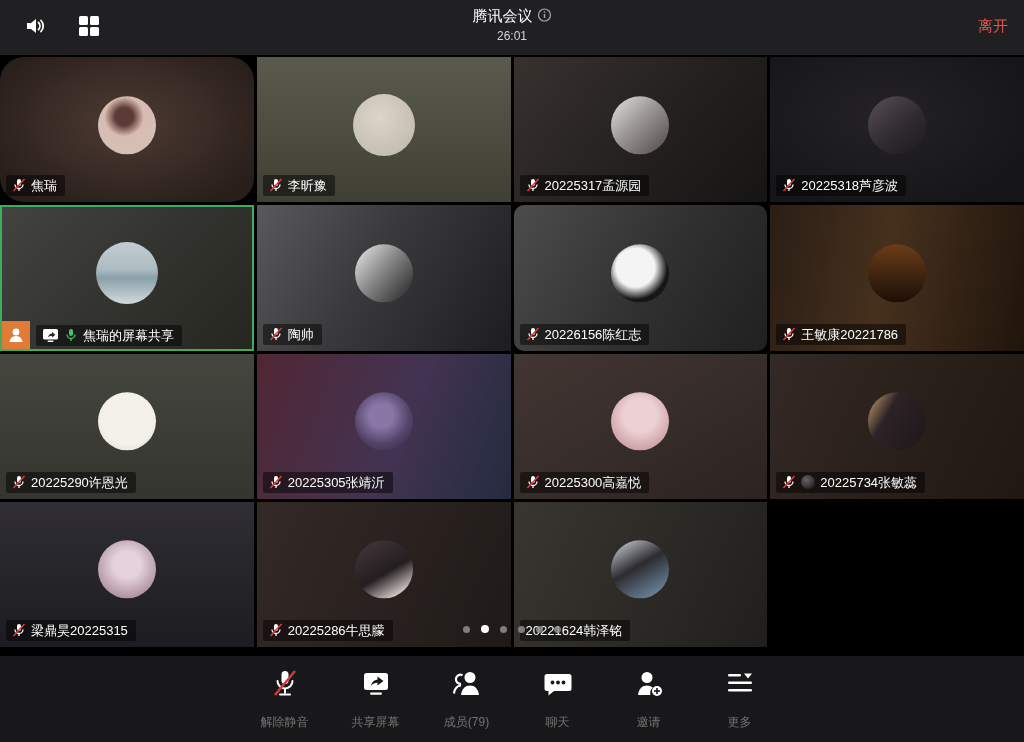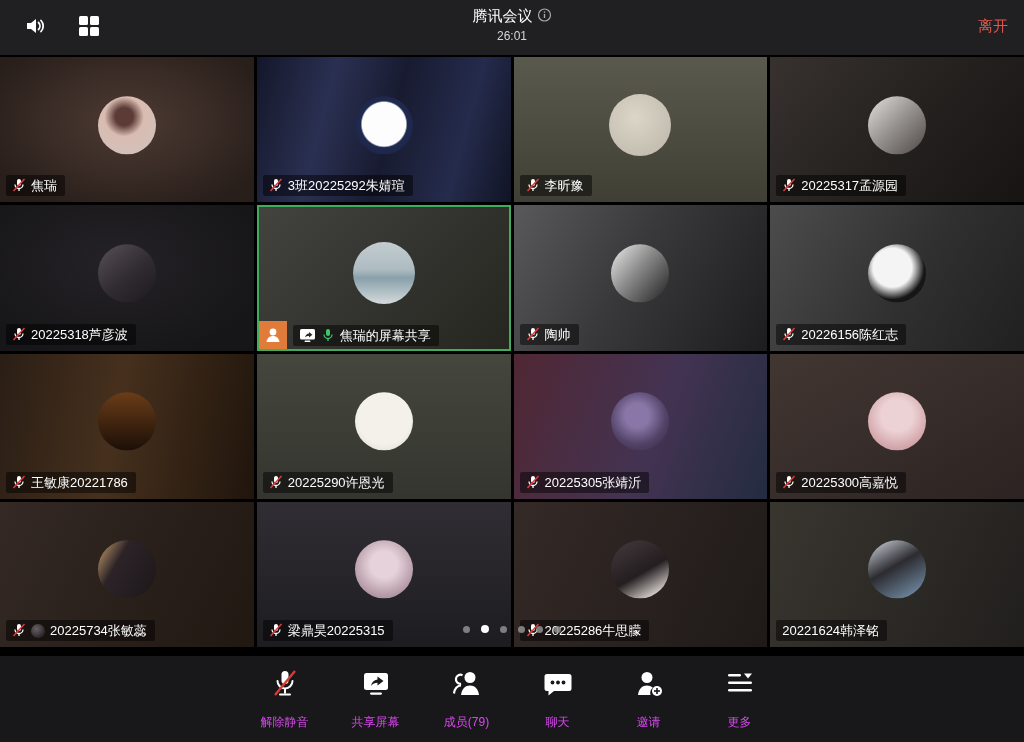--- a/index.html
+++ b/index.html
@@ -39,32 +39,32 @@
   
   .dots{position:absolute;left:50%;bottom:14px;transform:translateX(-50%);
         display:flex;gap:11px;align-items:center;z-index:5;}
   .dot{width:7px;height:7px;border-radius:50%;background:#909092;opacity:.85;cursor:pointer;}
   .dot.active{width:8px;height:8px;background:#fff;opacity:1;}
 
   
   .toolbar{position:absolute;left:0;bottom:0;width:100%;height:86px;background:#18181a;
            display:flex;justify-content:center;align-items:center;gap:33px;}
   .tb-item{display:flex;flex-direction:column;align-items:center;gap:14px;min-width:58px;
-           color:#d946ef;font-size:12px;cursor:pointer;}
+           color:#737373;font-size:12px;cursor:pointer;}
   .tb-ic{height:32px;display:flex;align-items:flex-end;justify-content:center;}
 
   
-  .bg0 {background:radial-gradient(ellipse at 50% 45%, #4e3b34, #281e1a 85%);}
+  .bg0 {background:radial-gradient(ellipse at 50% 45%, #4e3b34, #281e1a 85%);border-radius:24px;}
   .bg1 {background:linear-gradient(105deg,#14172a 0%,#2a3052 28%,#181b30 52%,#242b4c 78%,#111424 100%);}
   .bg2 {background:linear-gradient(180deg,#5a594d 0%,#4a4a3e 60%,#403f35 100%);}
   .bg3 {background:linear-gradient(130deg,#38322f 0%,#23201e 55%,#171514 100%);}
   .bg4 {background:radial-gradient(ellipse at 45% 40%, #242226, #161517 80%);padding-left:27px;}
   .bg5 {background:linear-gradient(135deg,#434440 0%,#33342f 50%,#25261f 100%);}
   .bg6 {background:linear-gradient(120deg,#59595b 0%,#39393b 45%,#1d1d1f 100%);}
-  .bg7 {background:linear-gradient(120deg,#4c4c4c 0%,#303030 55%,#202020 100%);}
+  .bg7 {background:linear-gradient(120deg,#4c4c4c 0%,#303030 55%,#202020 100%);border-radius:10px;}
   .bg8 {background:linear-gradient(100deg,#2a1e15 0%,#46301d 45%,#20150c 100%);padding-left:40px;}
   .bg9 {background:linear-gradient(180deg,#45473f 0%,#33352e 100%);padding-left:19px;}
   .bg10{background:linear-gradient(110deg,#502733 0%,#433352 55%,#232c40 100%);}
   .bg11{background:linear-gradient(150deg,#423632 0%,#2c2422 100%);}
   .bg12{background:linear-gradient(115deg,#342924 0%,#211812 100%);}
   .bg13{background:linear-gradient(180deg,#302e34 0%,#1d1c20 100%);}
   .bg14{background:linear-gradient(115deg,#342a27 0%,#1f1a18 100%);}
   .bg15{background:linear-gradient(115deg,#393630 0%,#211f1d 100%);}
 
   
@@ -134,34 +134,20 @@
               <rect x="5" y="1" width="4" height="7" rx="2" fill="#fff"></rect>
               <path d="M3 6.5a4 4 0 0 0 8 0" stroke="#fff" stroke-width="1.3" fill="none"></path>
               <line x1="7" y1="10.5" x2="7" y2="13" stroke="#fff" stroke-width="1.3"></line>
               <line x1="1.5" y1="13" x2="12.5" y2="1" stroke="#e23b3b" stroke-width="1.5"></line>
             </svg>
           </span>
         <span>焦瑞</span>
       </div>
     </div>
 
-    <div class="tile bg1">
-      <div class="avatar av1"></div>
-      <div class="name-tag">
-        <span class="mini-ic">
-            <svg width="14" height="15" viewBox="0 0 14 15">
-              <rect x="5" y="1" width="4" height="7" rx="2" fill="#fff"></rect>
-              <path d="M3 6.5a4 4 0 0 0 8 0" stroke="#fff" stroke-width="1.3" fill="none"></path>
-              <line x1="7" y1="10.5" x2="7" y2="13" stroke="#fff" stroke-width="1.3"></line>
-              <line x1="1.5" y1="13" x2="12.5" y2="1" stroke="#e23b3b" stroke-width="1.5"></line>
-            </svg>
-          </span>
-        <span>3班20225292朱婧瑄</span>
-      </div>
-    </div>
 
     <div class="tile bg2">
       <div class="avatar av2"></div>
       <div class="name-tag">
         <span class="mini-ic">
             <svg width="14" height="15" viewBox="0 0 14 15">
               <rect x="5" y="1" width="4" height="7" rx="2" fill="#fff"></rect>
               <path d="M3 6.5a4 4 0 0 0 8 0" stroke="#fff" stroke-width="1.3" fill="none"></path>
               <line x1="7" y1="10.5" x2="7" y2="13" stroke="#fff" stroke-width="1.3"></line>
               <line x1="1.5" y1="13" x2="12.5" y2="1" stroke="#e23b3b" stroke-width="1.5"></line>

